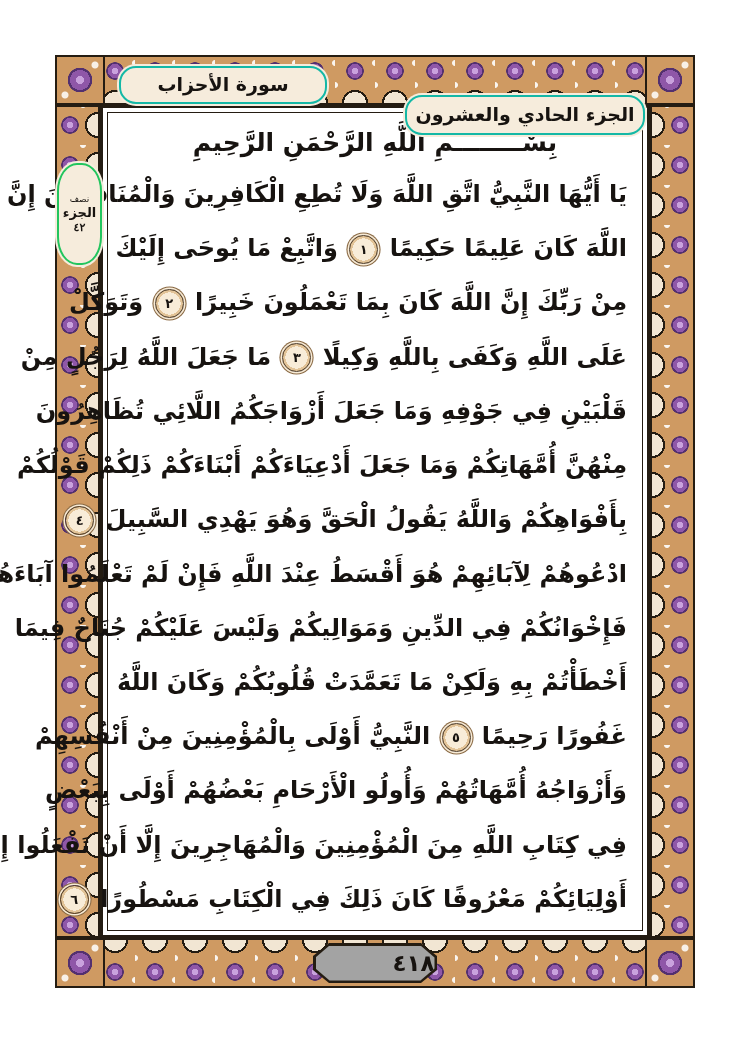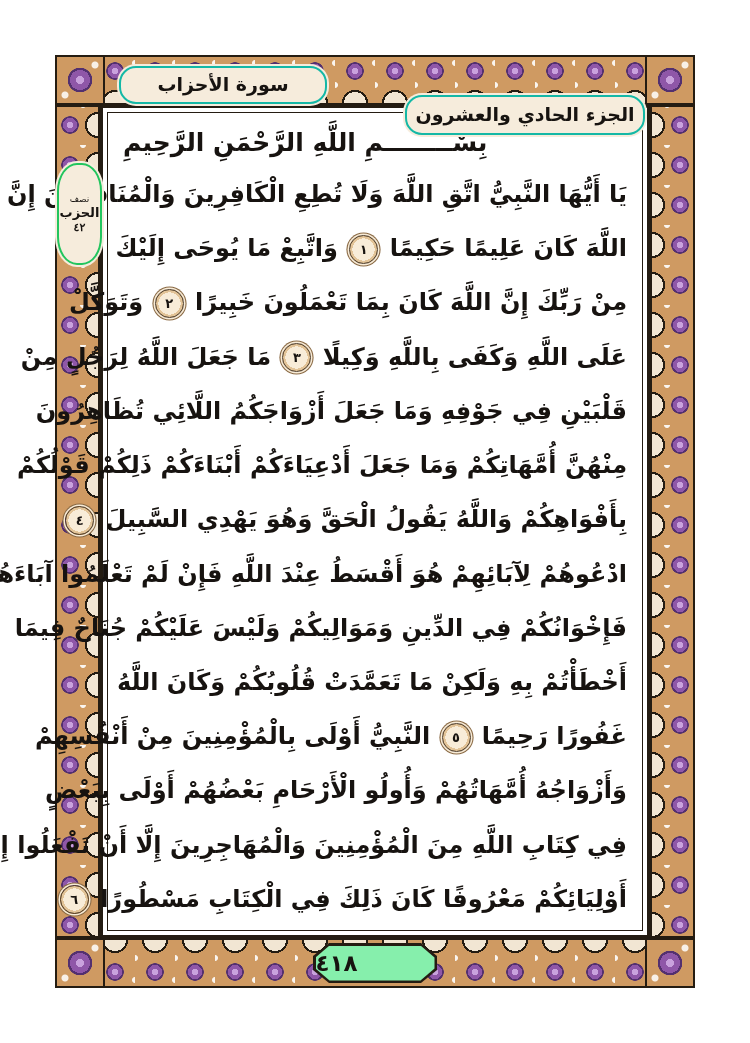--- a/index.html
+++ b/index.html
@@ -59,32 +59,32 @@
     box-shadow:0 0 0 2px #f6ecdc;}
   .hizb .h1{font-size:9px;}
   .hizb .h2{font-size:13px; font-weight:bold;}
   .hizb .h3{font-size:11px; font-weight:bold;font-family:Liberation Serif, serif;}
 
   
   .pagenum{position:absolute; left:50%; bottom:5px; transform:translateX(-50%);
     width:124px; height:40px; z-index:3;}
   .pagenum .oct-outer{position:absolute; inset:0; background:#241c12;
     clip-path:polygon(16px 0, calc(100% - 16px) 0, 100% 13px, 100% calc(100% - 13px), calc(100% - 16px) 100%, 16px 100%, 0 calc(100% - 13px), 0 13px);}
-  .pagenum .oct-inner{position:absolute; inset:2.5px; background:#86efac;
+  .pagenum .oct-inner{position:absolute; inset:2.5px; background:#a3a3a3;
     clip-path:polygon(14px 0, calc(100% - 14px) 0, 100% 12px, 100% calc(100% - 12px), calc(100% - 14px) 100%, 14px 100%, 0 calc(100% - 12px), 0 12px);
-    display:flex; align-items:center; justify-content:flex-end;}
+    display:flex; align-items:center; justify-content:flex-start;}
   .pagenum .num{font-size:23px; font-weight:bold; letter-spacing:4px;}
 
   
   .text-frame{position:absolute; left:45px; right:45px; top:50px; bottom:50px;
     border:3px solid #241c12; background:#ffffff; padding:4px; box-sizing:border-box; z-index:2;}
   .text-frame-inner{border:1.6px solid #241c12; height:100%; box-sizing:border-box;
     padding:2px 15px 4px; display:flex; flex-direction:column;}
 
-  .bismillah{height:50px; line-height:56px; text-align:left;
+  .bismillah{height:50px; line-height:56px; text-align:center;
     font-size:25px; font-weight:bold; direction:rtl;}
 
   .qlines{flex:1; display:flex; flex-direction:column; justify-content:space-between; padding-top:2px;}
   .qline{direction:rtl; text-align:justify; text-align-last:justify;
     font-size:24px; font-weight:bold; height:54px; line-height:54px; white-space:nowrap;}
   .aya{display:inline-flex; align-items:center; justify-content:center;
     width:27px; height:27px; border-radius:50%; vertical-align:middle;
     background:radial-gradient(circle, #f8ecd8 0 58%, #e3c498 58% 76%, #f8ecd8 76%);
     border:1.6px solid #4a3824;
     box-shadow:0 0 0 1.5px #f8ecd8, 0 0 0 2.6px #8a6a45;
@@ -107,21 +107,21 @@
 
     <div class="cart cart-juz">
       <span class="lbl">الجزء الحادي والعشرون</span>
     </div>
     <div class="cart cart-surah">
       <span class="lbl">سورة الأحزاب</span>
     </div>
 
     <div class="hizb">
       <span class="h1">نصف</span>
-      <span class="h2">الحزب</span>
+      <span class="h2">الجزء</span>
       <span class="h3">٤٢</span>
     </div>
 
     <div class="pagenum">
       <div class="oct-outer"></div>
       <div class="oct-inner">
         <span class="num">٤١٨</span>
       </div>
     </div>
 

